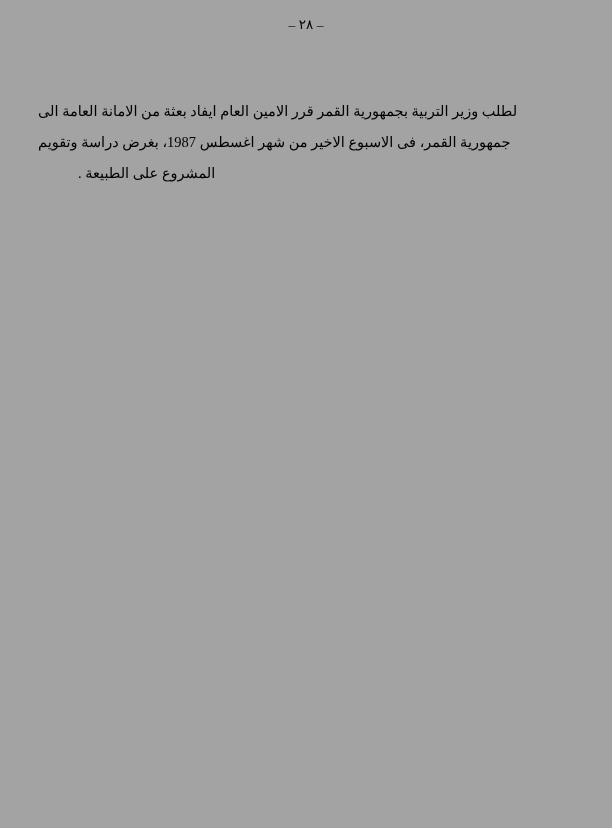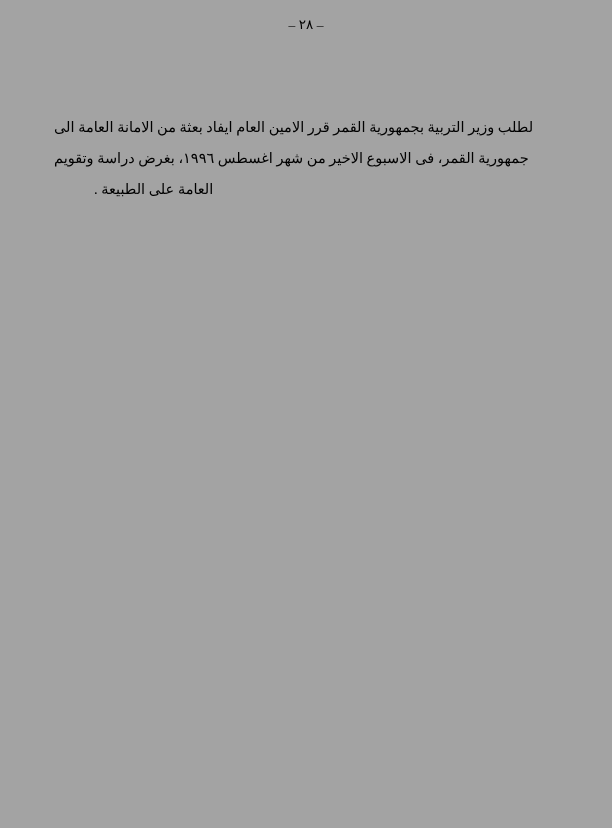--- a/index.html
+++ b/index.html
@@ -37,21 +37,21 @@
     right: 38px;
     left: 38px;
     direction: rtl;
     text-align: justify;
     text-align-last: left;
     font-size: 14.5px;
     line-height: 31px;
     font-family: "Liberation Serif", "DejaVu Serif", serif;
   }
   .body-block p {
-    margin: 16px;
+    margin: 0;
     text-indent: 0;
   }
   .line {
     display: block;
     white-space: nowrap;
   }
   .line-1 {
     text-align: justify;
     letter-spacing: 0.15px;
   }
@@ -68,18 +68,18 @@
 </head>
 <body>
 
 <div class="page">
 
   <div class="page-number">– ٢٨ –</div>
 
   <div class="body-block">
     <p>
       <span class="line line-1">لطلب وزير التربية بجمهورية القمر قرر الامين العام  ايفاد بعثة من الامانة العامة الى</span>
-      <span class="line line-2">جمهورية القمر، فى الاسبوع الاخير من شهر اغسطس  ١٩٩٦، بغرض دراسة وتقويم</span>
-      <span class="line line-3">العامة على الطبيعة  .</span>
+      <span class="line line-2">جمهورية القمر، فى الاسبوع الاخير من شهر اغسطس  1987، بغرض دراسة وتقويم</span>
+      <span class="line line-3">المشروع على الطبيعة  .</span>
     </p>
   </div>
 
 </div>
 
 </body></html>

